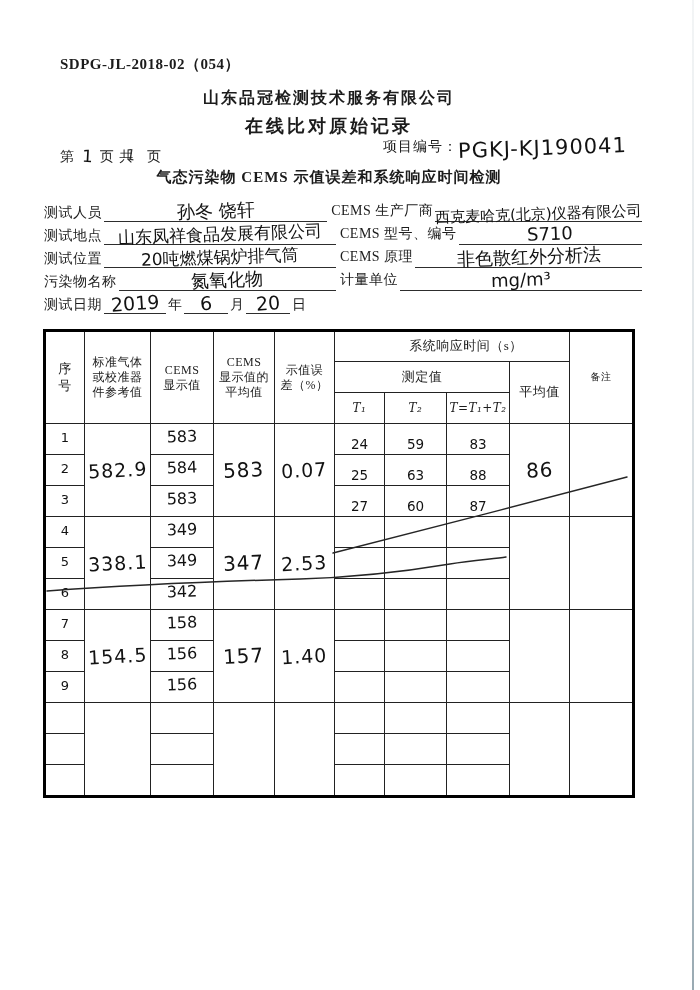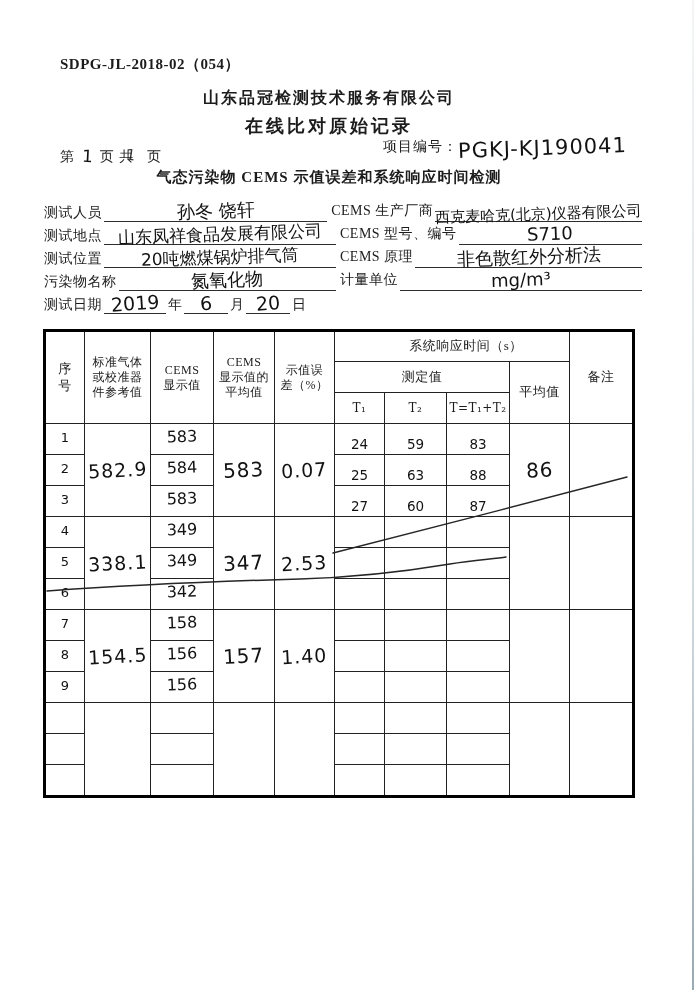--- a/index.html
+++ b/index.html
@@ -41,21 +41,21 @@
   .tbl th,.tbl td{border:1px solid #222;padding:0;text-align:center;vertical-align:middle;}
   .tbl th{font-weight:normal;font-size:12px;line-height:1.25;letter-spacing:0.5px;}
   tr.hrow{height:31px;}
   tr.brow{height:15px;}
   .wrapbox{display:inline-block;}
   .w-seq{width:16px;font-size:13px;}
   .w-ref{width:52px;}
   .w-cems{width:50px;}
   .w-cavg{width:50px;}
   .w-err{width:48px;}
-  th.titalic{font-family:"DejaVu Serif",serif;font-size:12px;}
+  th.titalic{font-style:italic;font-family:"DejaVu Serif",serif;font-size:12px;}
 
   .cellbox{display:block;height:15px;line-height:15px;overflow:visible;}
   .hw-n{font-size:13px;position:relative;top:-2px;}
   .hw-c{font-size:16px;position:relative;top:-3px;display:block;transform:rotate(-2deg);}
   .hw-t{font-size:13.5px;position:relative;top:-2px;margin-top:15px;}
   .m-val{font-size:19px;display:inline-block;transform:rotate(-3deg);letter-spacing:1px;}
   .m-avg{font-size:20px;}
   .strokes{position:absolute;left:0;top:0;pointer-events:none;}
   .edge-line{position:absolute;right:6px;top:0;width:2px;height:990px;
     background:linear-gradient(to bottom,rgba(195,205,210,0.2),rgba(165,180,188,0.5) 60%,rgba(135,155,165,0.85));}
@@ -152,21 +152,21 @@
         <col style="width:64px">
     </colgroup>
     <tbody>
         <tr class="hrow">
       <th rowspan="3"><span class="wrapbox w-seq">序号</span></th>
       <th rowspan="3"><span class="wrapbox w-ref">标准气体或校准器件参考值</span></th>
       <th rowspan="3"><span class="wrapbox w-cems">CEMS 显示值</span></th>
       <th rowspan="3"><span class="wrapbox w-cavg">CEMS 显示值的平均值</span></th>
       <th rowspan="3"><span class="wrapbox w-err">示值误差（%）</span></th>
       <th colspan="4" style="font-size:13px;padding-left:28px;">系统响应时间（s）</th>
-      <th rowspan="3" style="font-size:13px;">备注</th>
+      <th rowspan="3" style="font-size:10px;">备注</th>
     </tr>
     <tr class="hrow">
       <th colspan="3" style="font-size:13px;">测定值</th>
       <th rowspan="2" style="font-size:13px;">平均值</th>
     </tr>
     <tr class="hrow">
       <th class="titalic">T₁</th>
       <th class="titalic">T₂</th>
       <th class="titalic">T=T₁+T₂</th>
     </tr>

